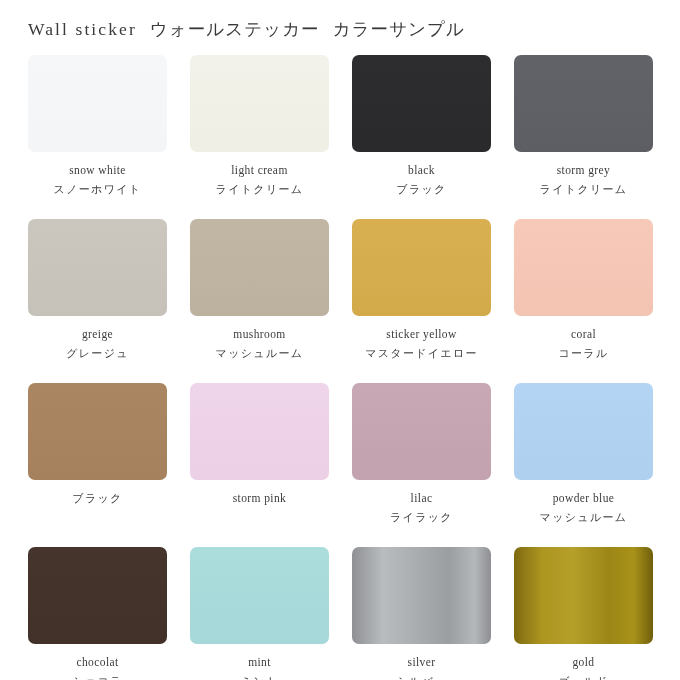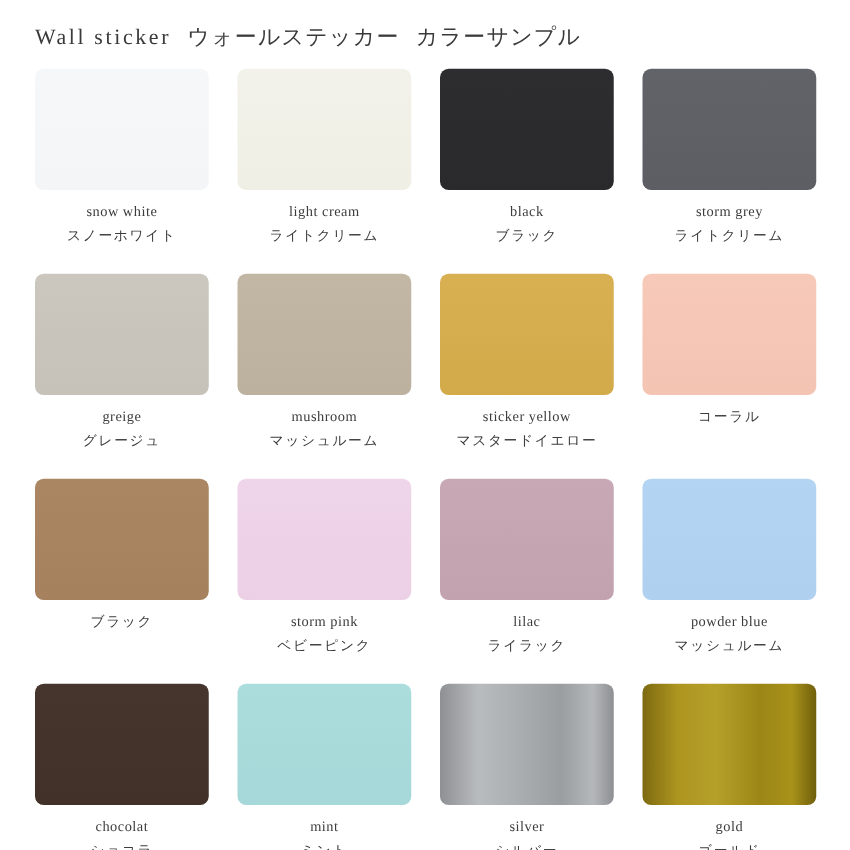--- a/index.html
+++ b/index.html
@@ -145,34 +145,34 @@
       <div class="cell">
         <div class="swatch" style="background: linear-gradient(rgb(216, 176, 82) 0%, rgb(211, 170, 74) 100%);"></div>
         <div class="labels">
           <div class="label-en">sticker yellow</div>
           <div class="label-jp">マスタードイエロー</div>
         </div>
       </div>
       <div class="cell">
         <div class="swatch" style="background: linear-gradient(rgb(247, 201, 184) 0%, rgb(244, 196, 179) 100%);"></div>
         <div class="labels">
+          <div class="label-en">coral</div>
           <div class="label-jp">コーラル</div>
         </div>
       </div>
       <div class="cell">
         <div class="swatch" style="background: linear-gradient(rgb(171, 134, 98) 0%, rgb(166, 129, 93) 100%);"></div>
         <div class="labels">
           <div class="label-jp">ブラック</div>
         </div>
       </div>
       <div class="cell">
         <div class="swatch" style="background: linear-gradient(rgb(239, 213, 233) 0%, rgb(236, 208, 230) 100%);"></div>
         <div class="labels">
           <div class="label-en">storm pink</div>
-          <div class="label-jp">ベビーピンク</div>
         </div>
       </div>
       <div class="cell">
         <div class="swatch" style="background: linear-gradient(rgb(200, 168, 181) 0%, rgb(195, 162, 175) 100%);"></div>
         <div class="labels">
           <div class="label-en">lilac</div>
           <div class="label-jp">ライラック</div>
         </div>
       </div>
       <div class="cell">

